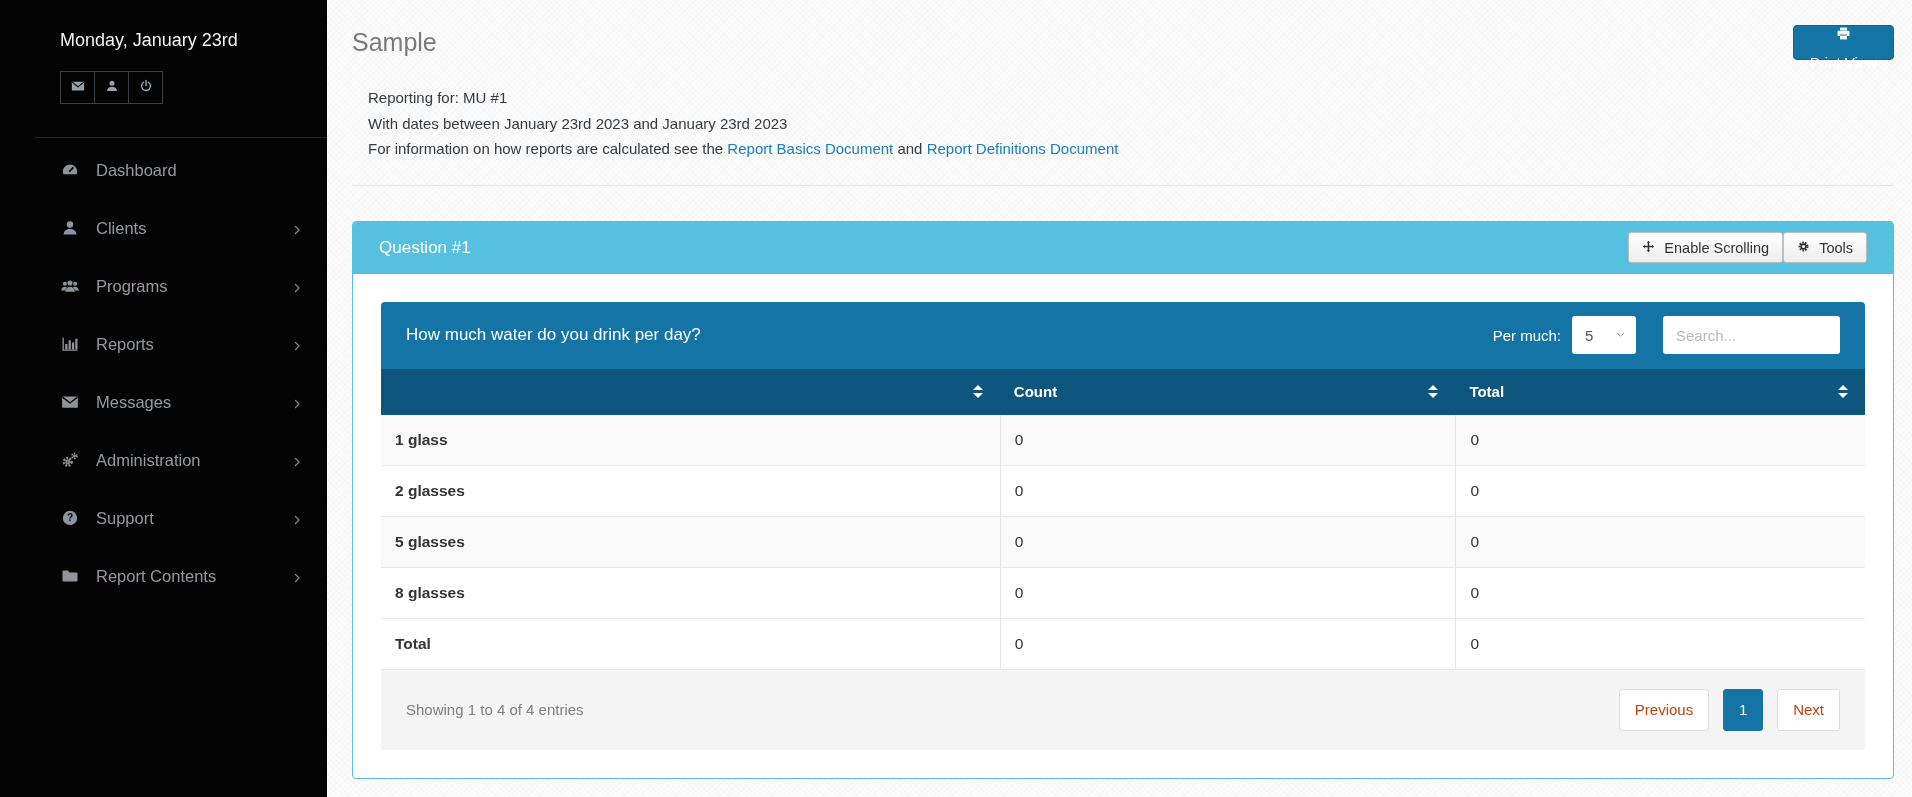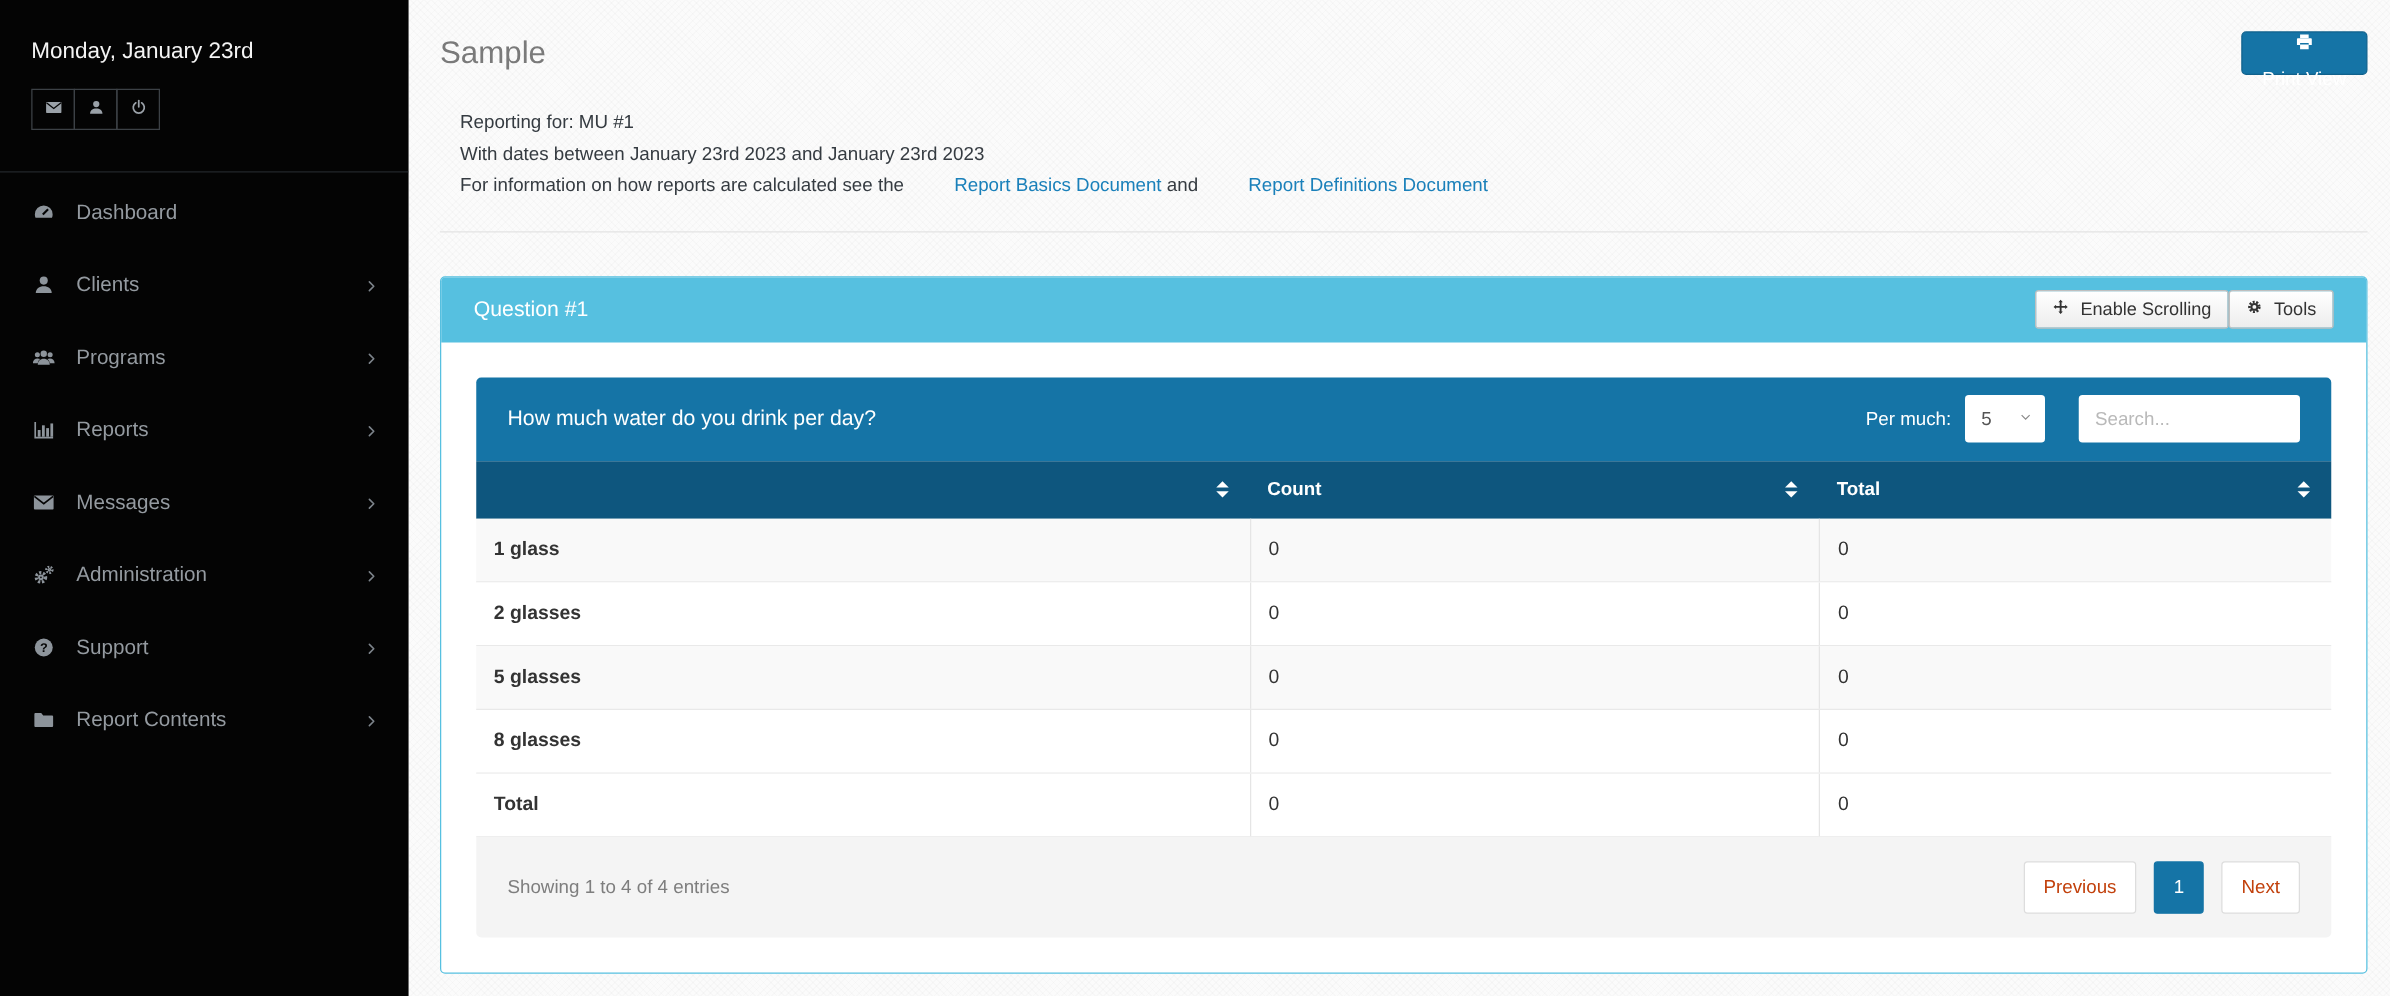--- a/index.html
+++ b/index.html
@@ -1,21 +1,21 @@
 <!DOCTYPE html>
 <html><head>
 <meta charset="utf-8">
 <style>
   * { margin:0; padding:0; box-sizing:border-box; }
   html,body { width:1912px; height:797px; overflow:hidden;
     font-family:"Liberation Sans", sans-serif; }
   body { display:flex; background:#fbfbfb; color:#353b41; }
 
   
-  .sidebar { width:327px; min-width:327px; height:797px; background:#040404; color:#949aa0; }
+  .sidebar { width:327px; min-width:327px; height:797px; background:#040404; color:#949aa0;padding-left:35px; }
   .sb-date { padding:30px 0 0 25px; color:#f4f4f4; font-size:18px; }
   .quick-actions { display:flex; margin:20px 0 0 25px; }
   .qa-btn { width:35px; height:33px; display:flex; align-items:center; justify-content:center;
     border:1px solid #3c4146; background:transparent; cursor:pointer; margin-left:-1px; }
   .qa-btn:first-child { margin-left:0; }
   .qa-btn svg { width:14px; height:14px; fill:#9aa1a8; color:#9aa1a8; }
   .sb-divider { border-top:1px solid #22262a; margin-top:33px; }
   .sb-nav { padding-top:3px; }
   .sb-item { height:58px; display:flex; align-items:center; padding:0 24px; cursor:pointer; }
   .sb-item .sb-ic { width:22px; height:18px; margin-right:15px; display:flex; align-items:center; justify-content:center; }
@@ -31,21 +31,21 @@
       repeating-linear-gradient(45deg, rgba(0,0,0,.014) 0 1px, transparent 1px 4px),
       repeating-linear-gradient(135deg, rgba(0,0,0,.014) 0 1px, transparent 1px 4px); }
   .page-header { height:56px; margin-top:14px; display:flex; align-items:center; justify-content:space-between; }
   .page-title { font-size:25px; color:#7a7a7a; font-weight:400; }
   .print-btn { height:35px; padding:0 16px; background:#1574a6; color:#fff; border:1px solid #10618c;
     border-radius:4px; font-size:15px; display:flex; align-items:center; gap:10px; cursor:pointer;
     font-family:"Liberation Sans", sans-serif;flex-direction:column; }
   .print-btn svg { width:15px; height:15px; fill:#fff; }
 
   .report-info { margin:15px 0 0 16px; font-size:15px; line-height:25.5px; color:#353b41; }
-  .doc-link { color:#1a80ba; text-decoration:none; cursor:pointer;margin-left:36px; }
+  .doc-link { color:#1a80ba; text-decoration:none; cursor:pointer; }
   .content-divider { border-bottom:1px solid #e4e4e4; margin-top:23px; }
 
   
   .panel { margin-top:35px; border:1px solid #56c0e0; border-radius:4px; background:#fff; }
   .panel-heading { height:52px; background:#56c0e0; border-radius:3px 3px 0 0; display:flex;
     align-items:center; justify-content:space-between; padding:0 26px; }
   .panel-title { color:#fff; font-size:17px; }
   .heading-btns { display:flex; gap:0; }
   .h-btn { height:31px; padding:0 13px; background:linear-gradient(#ffffff,#ededed); border:1px solid #bfbfbf;
     border-radius:3px; font-size:14.5px; color:#333; display:flex; align-items:center; gap:9px; cursor:pointer;

